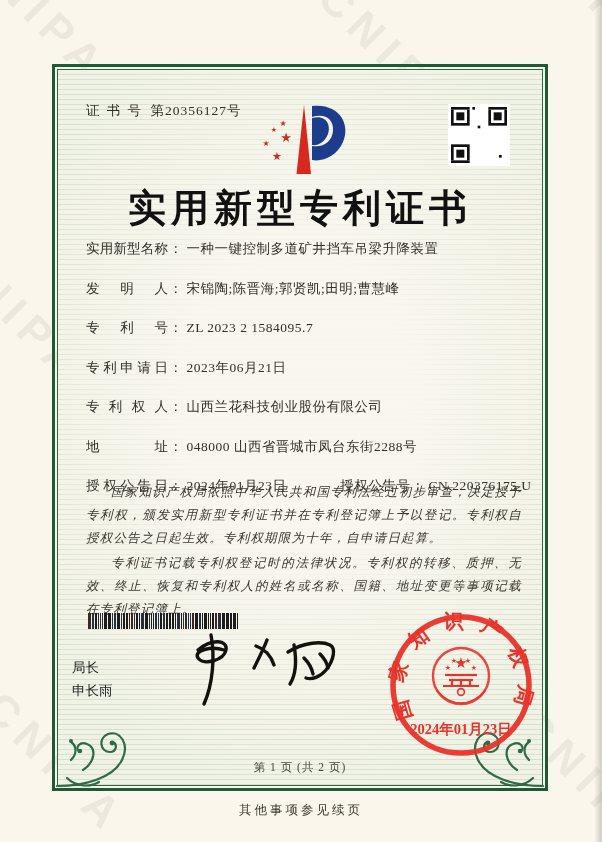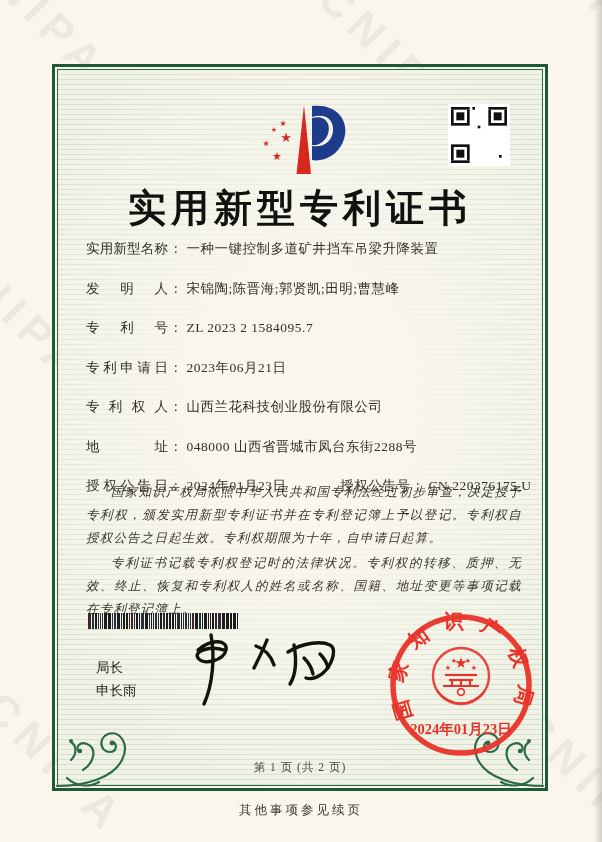--- a/index.html
+++ b/index.html
@@ -60,21 +60,21 @@
   .rows{position:absolute;left:86px;top:240px;width:436px;font-size:13.5px;color:#33302a;}
   .row{position:relative;margin-bottom:21.5px;white-space:nowrap;}
   .row .lbl{display:inline-block;width:82px;text-align:justify;text-align-last:justify;vertical-align:bottom;}
   .row .colon{margin:0 4px 0 1px;}
   .row .val{letter-spacing:.5px;text-align:center;}
   .row .pair2{position:absolute;left:254px;top:0;}
   .row .pair2 .lbl{width:70px;}
   .paras{position:absolute;left:86px;top:481px;width:436px;font-size:12.5px;line-height:1.82;color:#3a362f;letter-spacing:1.2px;text-align:justify;}
   .paras p{margin:0 0 3px 0;text-indent:2em;font-style:italic;}
   .barcode{position:absolute;left:88px;top:613px;}
-  .officer{position:absolute;left:96px;top:656px;font-family:"Liberation Sans","DejaVu Sans",sans-serif;font-size:13.5px;color:#222;line-height:23px;}
+  .officer{position:absolute;left:72px;top:656px;font-family:"Liberation Sans","DejaVu Sans",sans-serif;font-size:13.5px;color:#222;line-height:23px;}
   .signature{position:absolute;left:168px;top:632px;}
   .seal{position:absolute;left:386px;top:610px;}
   .footer-page{position:absolute;left:52px;top:760px;width:496px;text-align:center;font-size:11.5px;color:#4a463e;letter-spacing:1px;}
   .bottom-note{position:absolute;left:0;top:802px;width:602px;text-align:center;font-size:12.5px;color:#3a362f;letter-spacing:3px;}
 </style>
 </head>
 <body>
 
 <div class="page">
 
@@ -112,20 +112,24 @@
       <path d="M74,76 C66,84 52,86 42,80"></path>
       <path d="M70,58 C64,52 64,44 70,40"></path>
     </g>
     <g fill="#2d6b45">
       <circle cx="29" cy="41" r="2.4"></circle>
         <circle cx="61" cy="49" r="2.2"></circle>
         <circle cx="70" cy="39" r="2"></circle>
     </g>
   </svg>
 
+  <div class="cert-no">
+    <span class="lbl">证书号</span>
+    <span>第20356127号</span>
+  </div>
 
   <svg class="logo" width="100" height="78" viewBox="0 0 100 78">
     <polygon points="52,5 44.5,74 59,74" fill="#d6281e"></polygon>
     <path fill-rule="evenodd" fill="#1e3c8c" d="M60,6 C87,3 99,24 91,42 C85,56 71,62 60,60 L60,46 C72,48 80,41 81,31 C82,19 73,13 60,17 Z
          M60,18 C75,14 79,26 76,34 C73,42 66,46 60,45 Z"></path>
     <g fill="#d6281e" font-family="'DejaVu Sans',sans-serif" text-anchor="middle">
       <text x="31" y="26" font-size="8">★</text>
       <text x="22" y="32" font-size="7">★</text>
       <text x="34" y="42" font-size="13">★</text>
       <text x="14" y="46" font-size="8">★</text>

